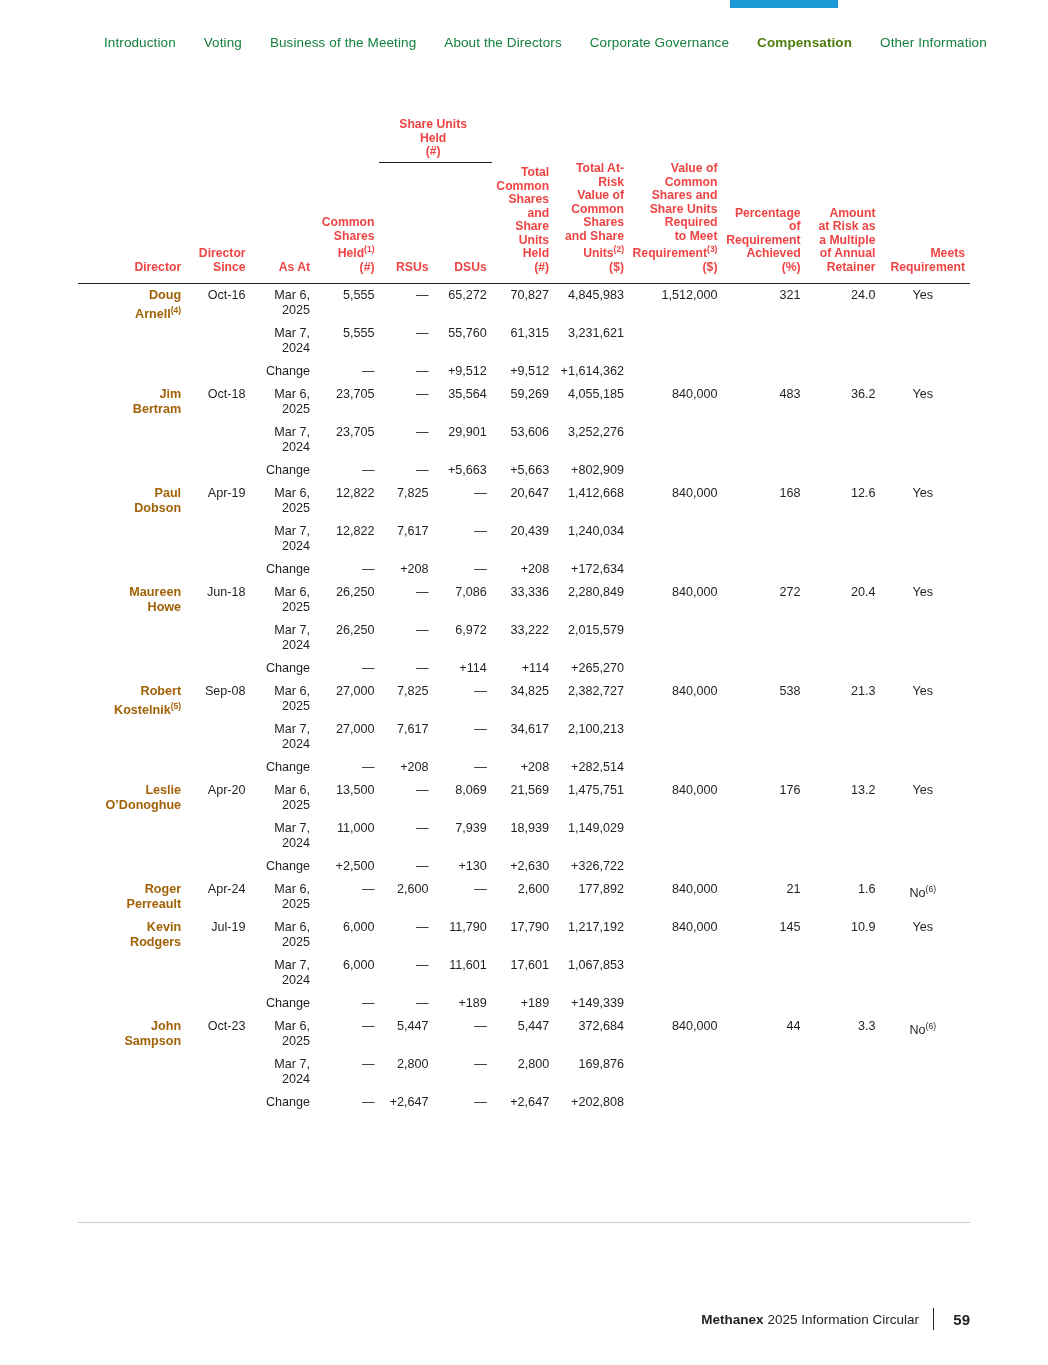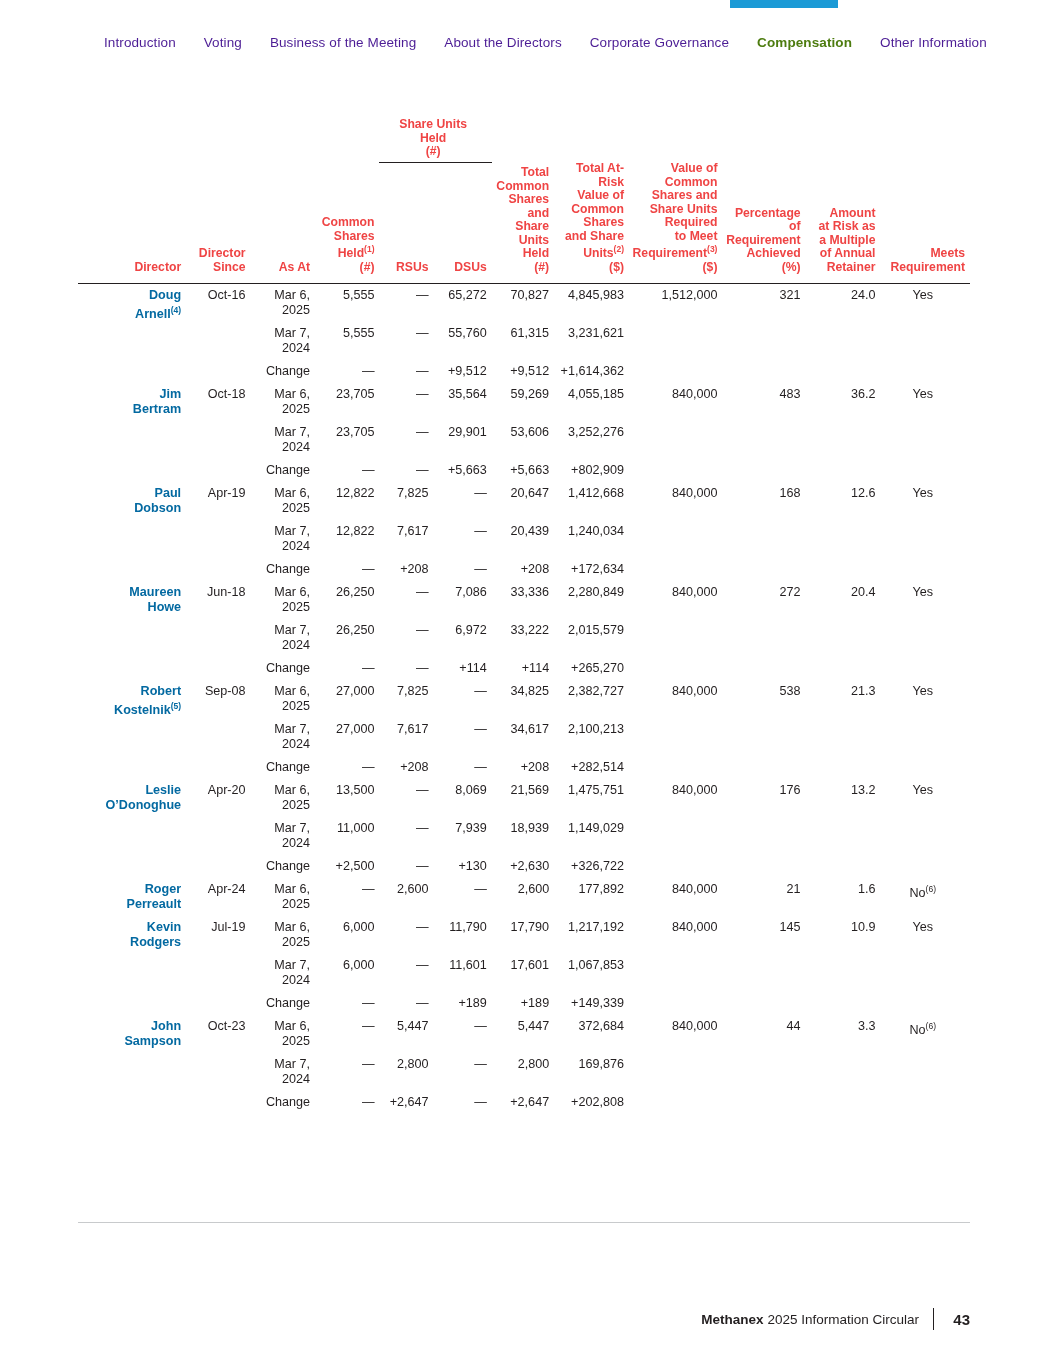--- a/index.html
+++ b/index.html
@@ -43,21 +43,21 @@
   }
   .hamburger span {
     display: block;
     height: 3px;
     width: 100%;
     background: #231f20;
     border-radius: 1px;
   }
   .nav-item {
     font-size: 13.5px;
-    color: #4c1d95;
+    color: #15803d;
     margin-right: 28px;
     white-space: nowrap;
     cursor: pointer;
     letter-spacing: 0.1px;
   }
   .nav-item.active {
     color: #4d7c0f;
     font-weight: bold;
   }
 
@@ -95,21 +95,21 @@
     padding-bottom: 2px;
   }
   td {
     padding: 4px 5px 4px 0;
     vertical-align: top;
     line-height: 15px;
     font-size: 12.6px;
     color: #231f20;
   }
   .dirname {
-    color: #0369a1;
+    color: #a16207;
     font-weight: bold;
     white-space: pre-line;
   }
   .sup { font-size: 8.5px; vertical-align: super; }
   .ta-l { text-align: right; }
   .ta-r { text-align: right; }
   .ta-c { text-align: center; }
   .asat { white-space: pre-line; }
 
   
@@ -562,14 +562,14 @@
       </tbody>
   </table>
 </div>
 
 <div class="bottom-rule"></div>
 
 <div class="footer">
   <span class="brand">Methanex</span>
   <span class="ftext">2025 Information Circular</span>
   <span class="divider"></span>
-  <span class="pageno">43</span>
+  <span class="pageno">59</span>
 </div>
 
 </body></html>

